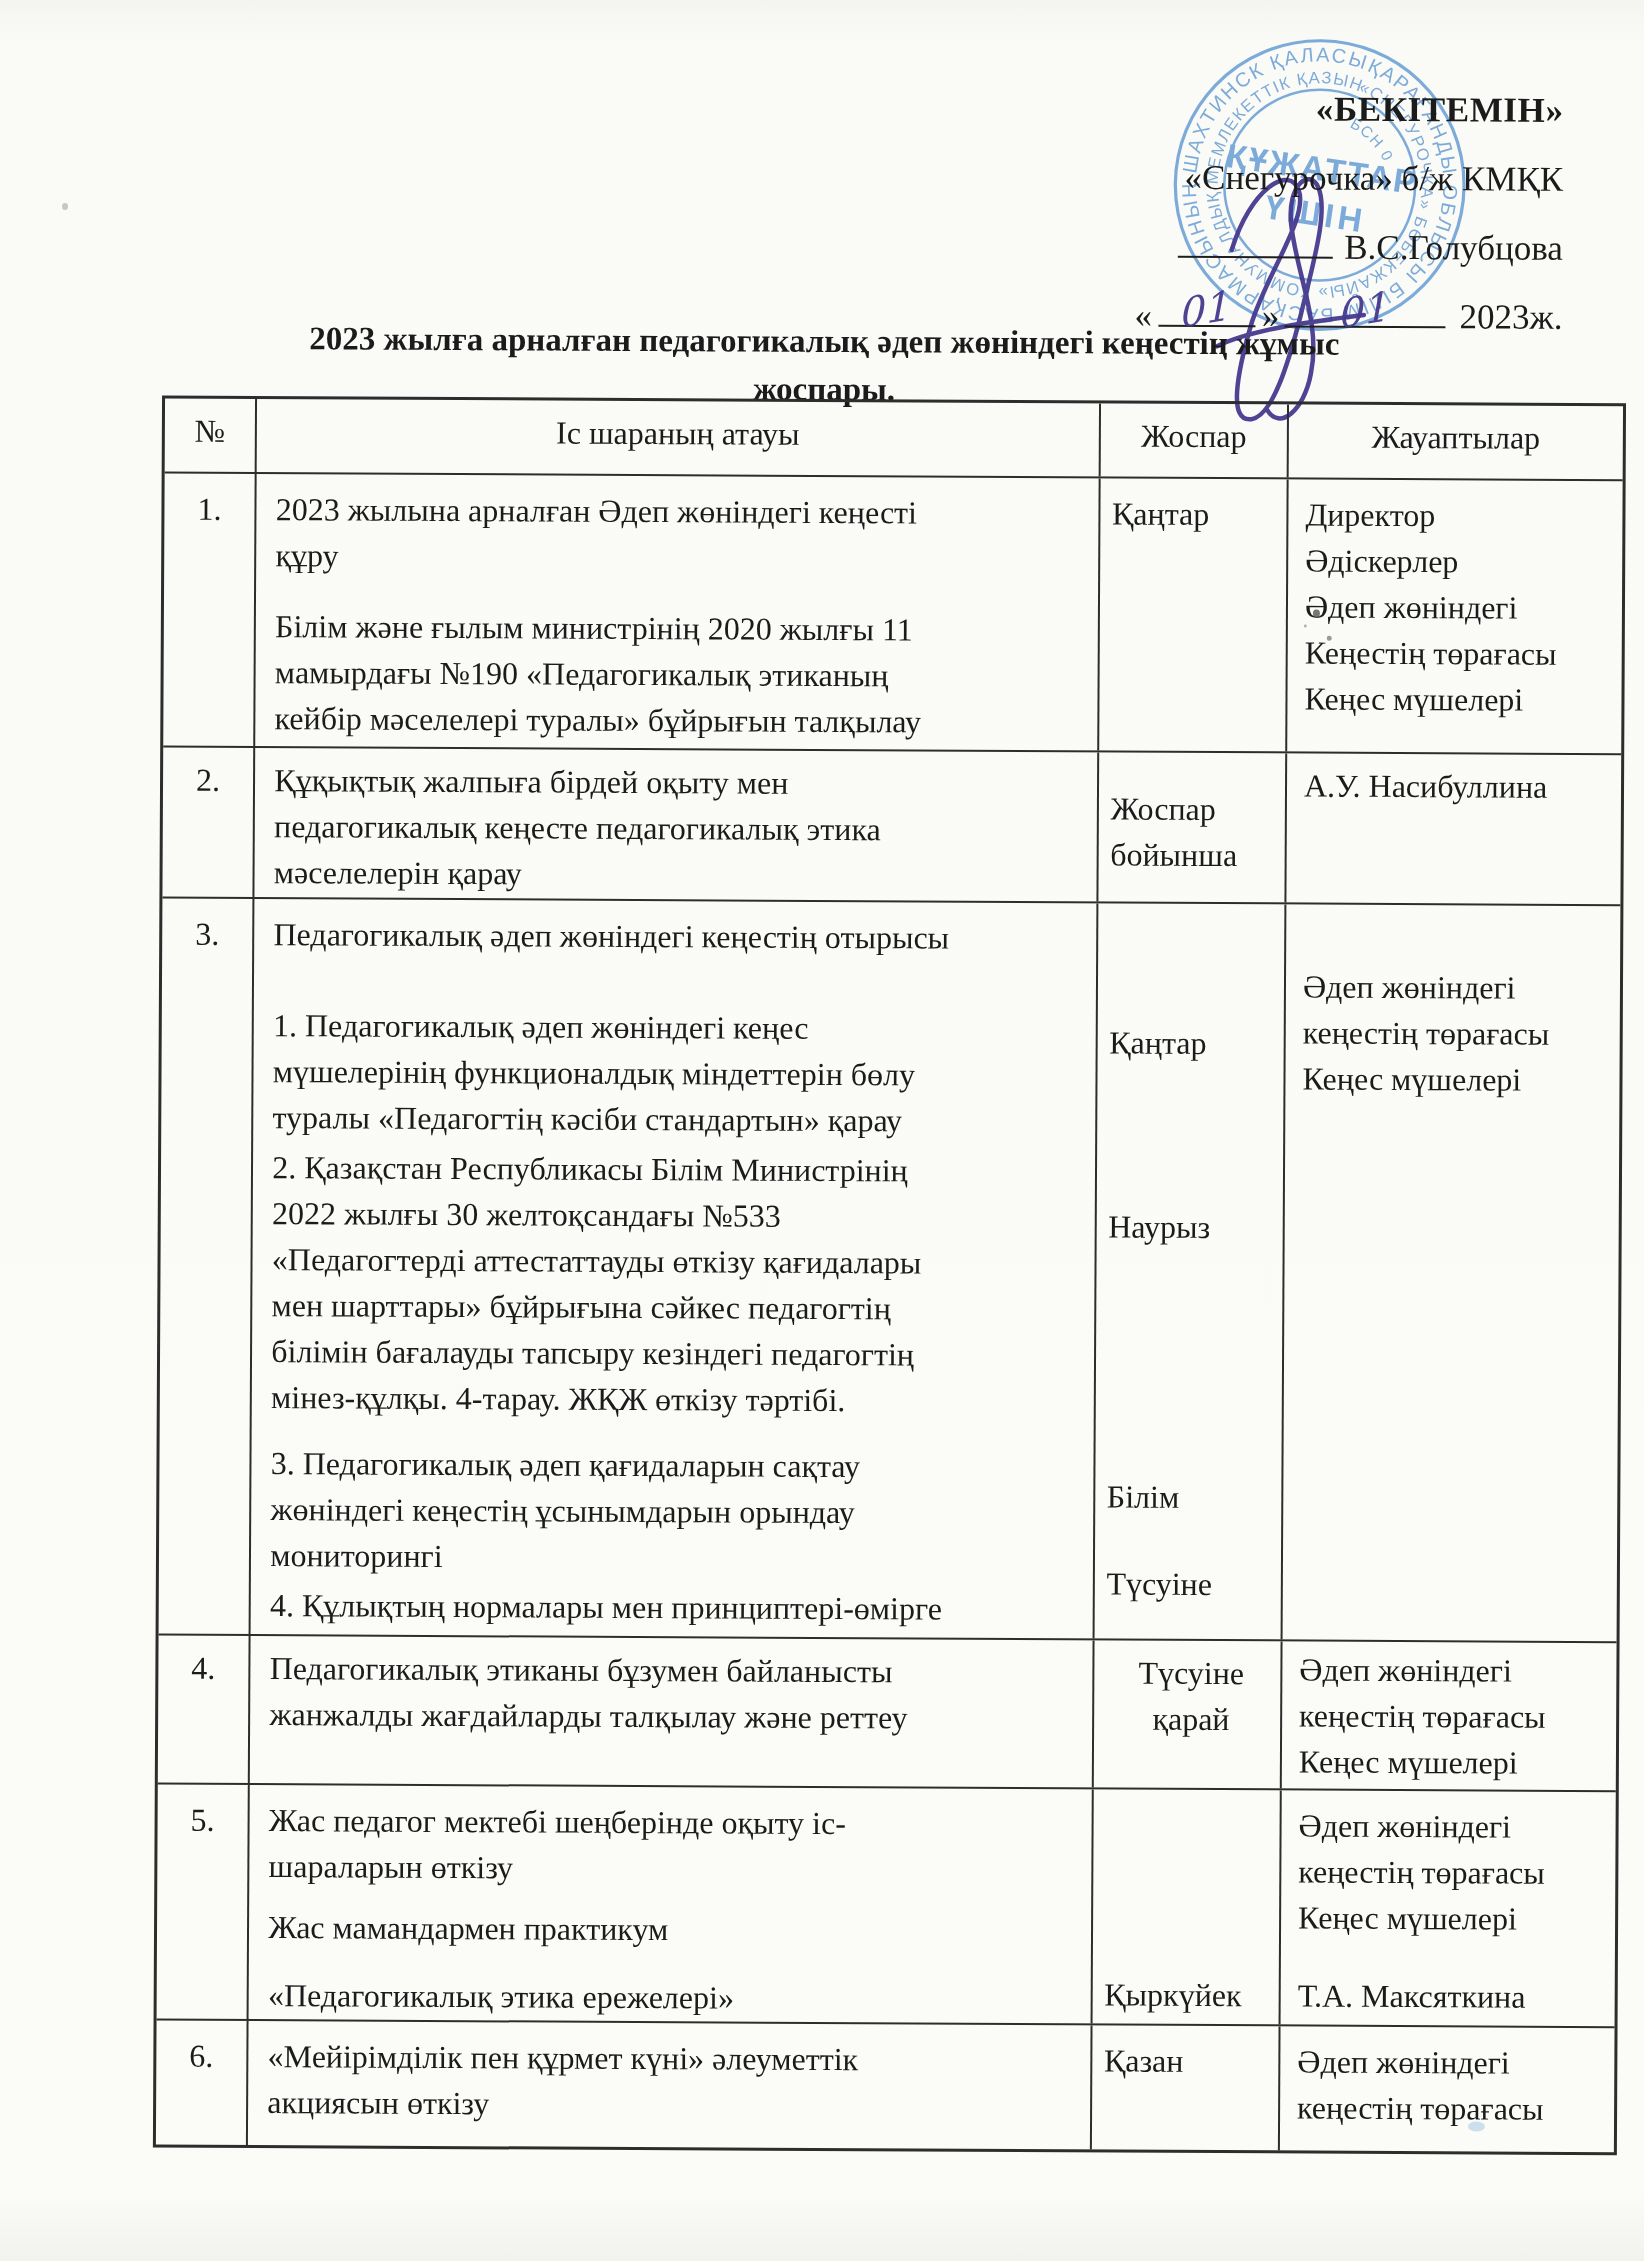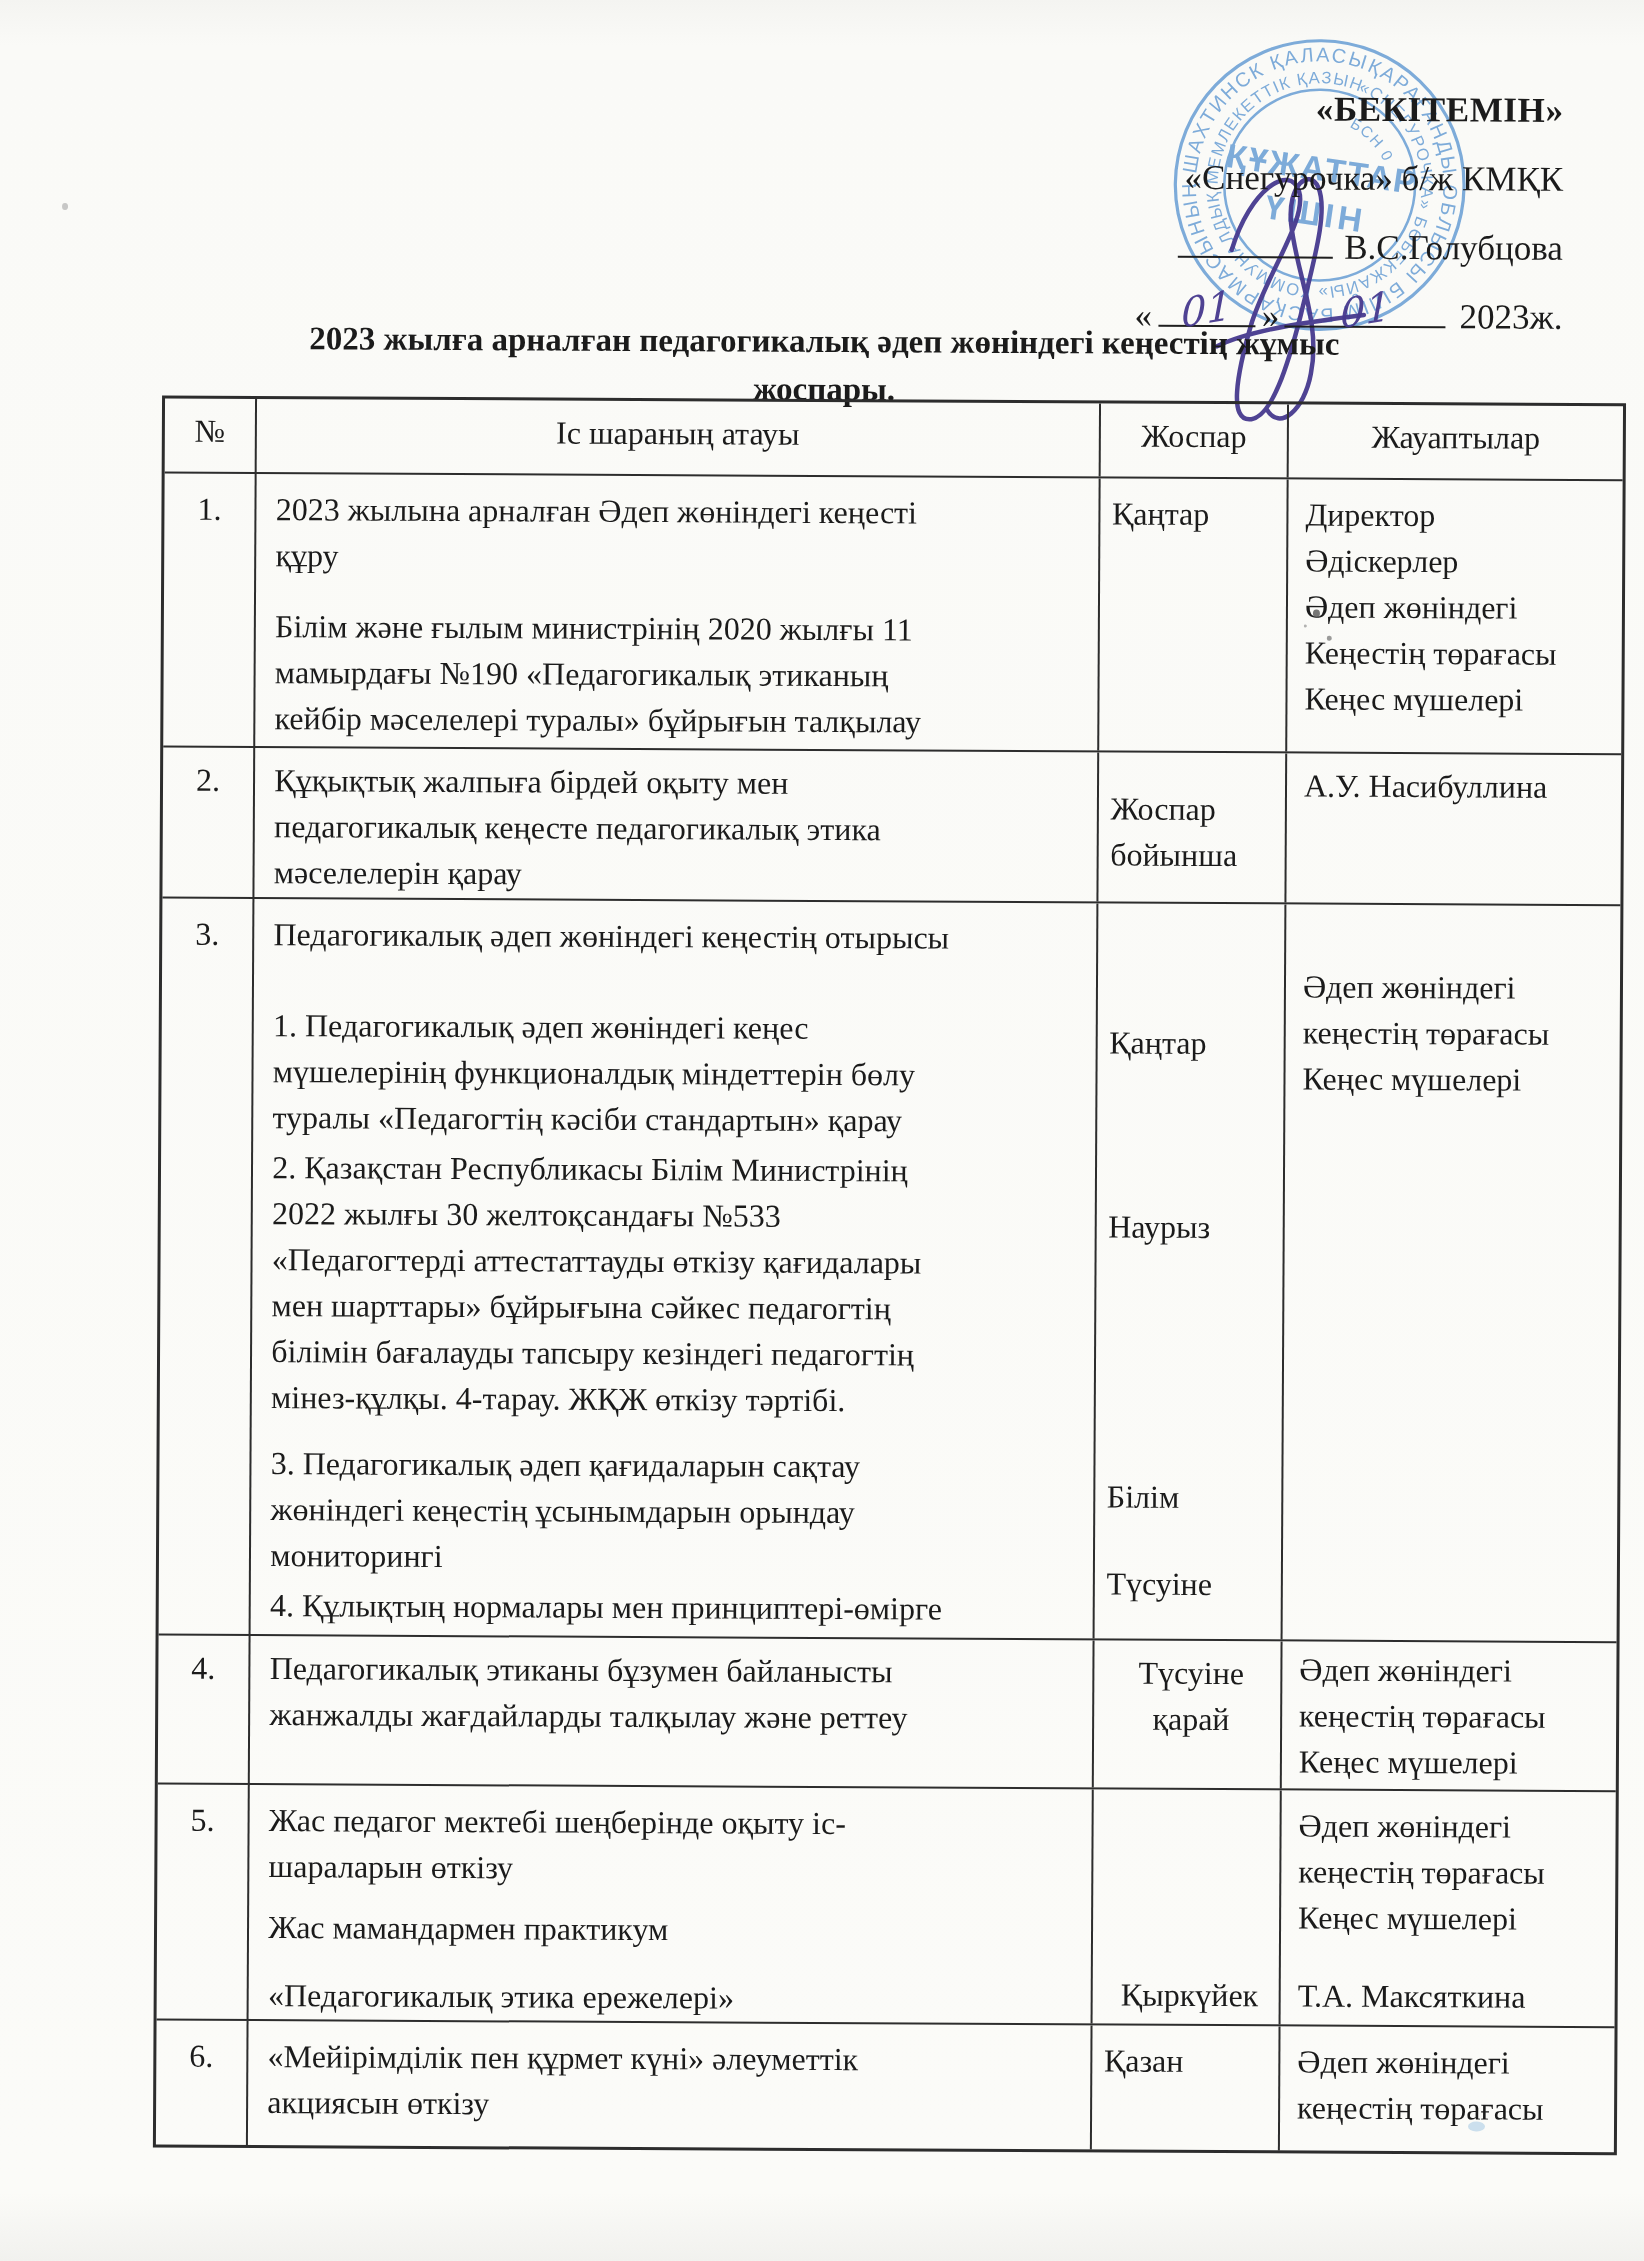--- a/index.html
+++ b/index.html
@@ -234,21 +234,21 @@
             <div class="cell c0">
               <div class="item" style="top: 11.6px;">5.</div>
             </div>
             <div class="cell c1">
               <div class="item" style="top: 11.6px;"> Жас педагог мектебі шеңберінде оқыту іс-
 шараларын өткізу</div>
               <div class="item" style="top: 119px;">Жас мамандармен практикум</div>
               <div class="item" style="top: 187px;">«Педагогикалық этика ережелері»</div>
             </div>
             <div class="cell c2">
-              <div class="item" style="top: 182px; text-align: center;">Қыркүйек</div>
+              <div class="item" style="top: 182px;">Қыркүйек</div>
             </div>
             <div class="cell c3">
               <div class="item" style="top: 11.6px;">Әдеп жөніндегі
 кеңестің төрағасы
 Кеңес мүшелері</div>
               <div class="item" style="top: 182px;">Т.А. Максяткина</div>
             </div>
           </div>
           <div class="t-row" style="height: 126px;">
             <div class="cell c0">

